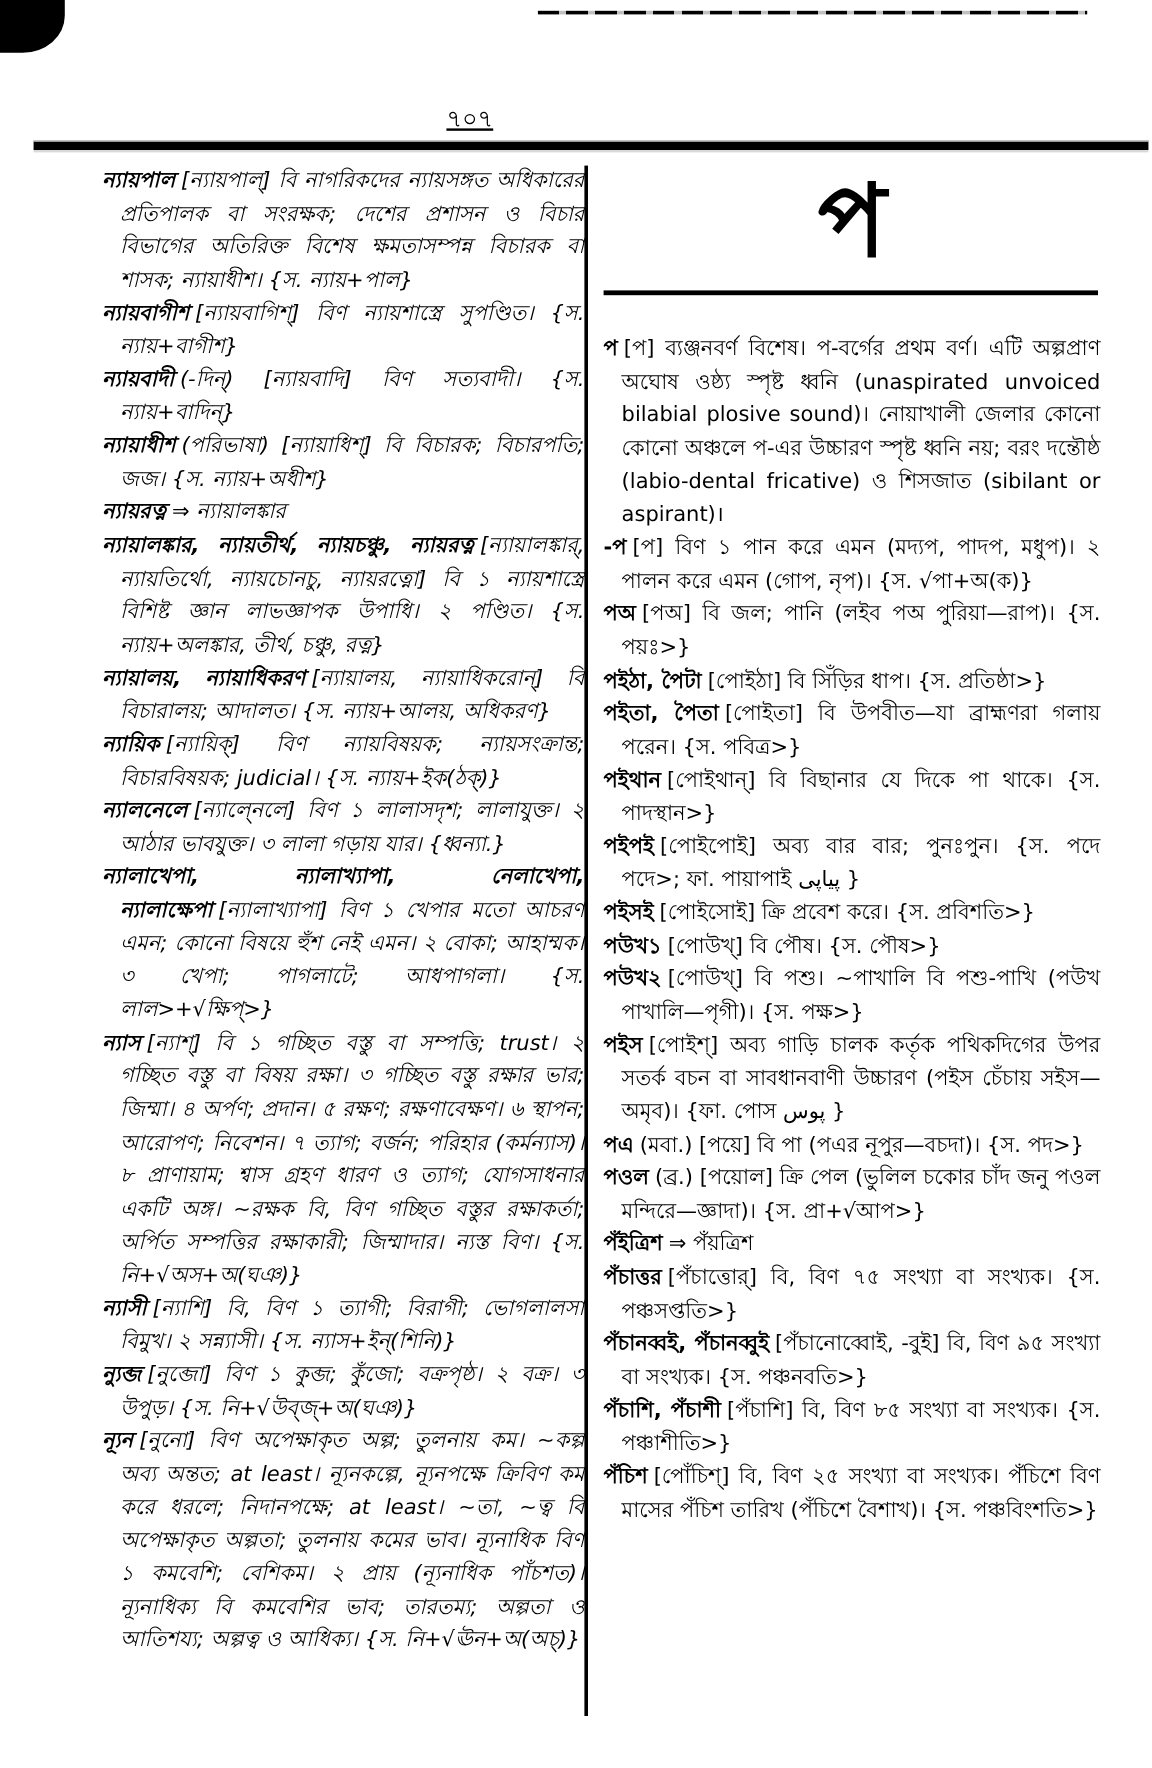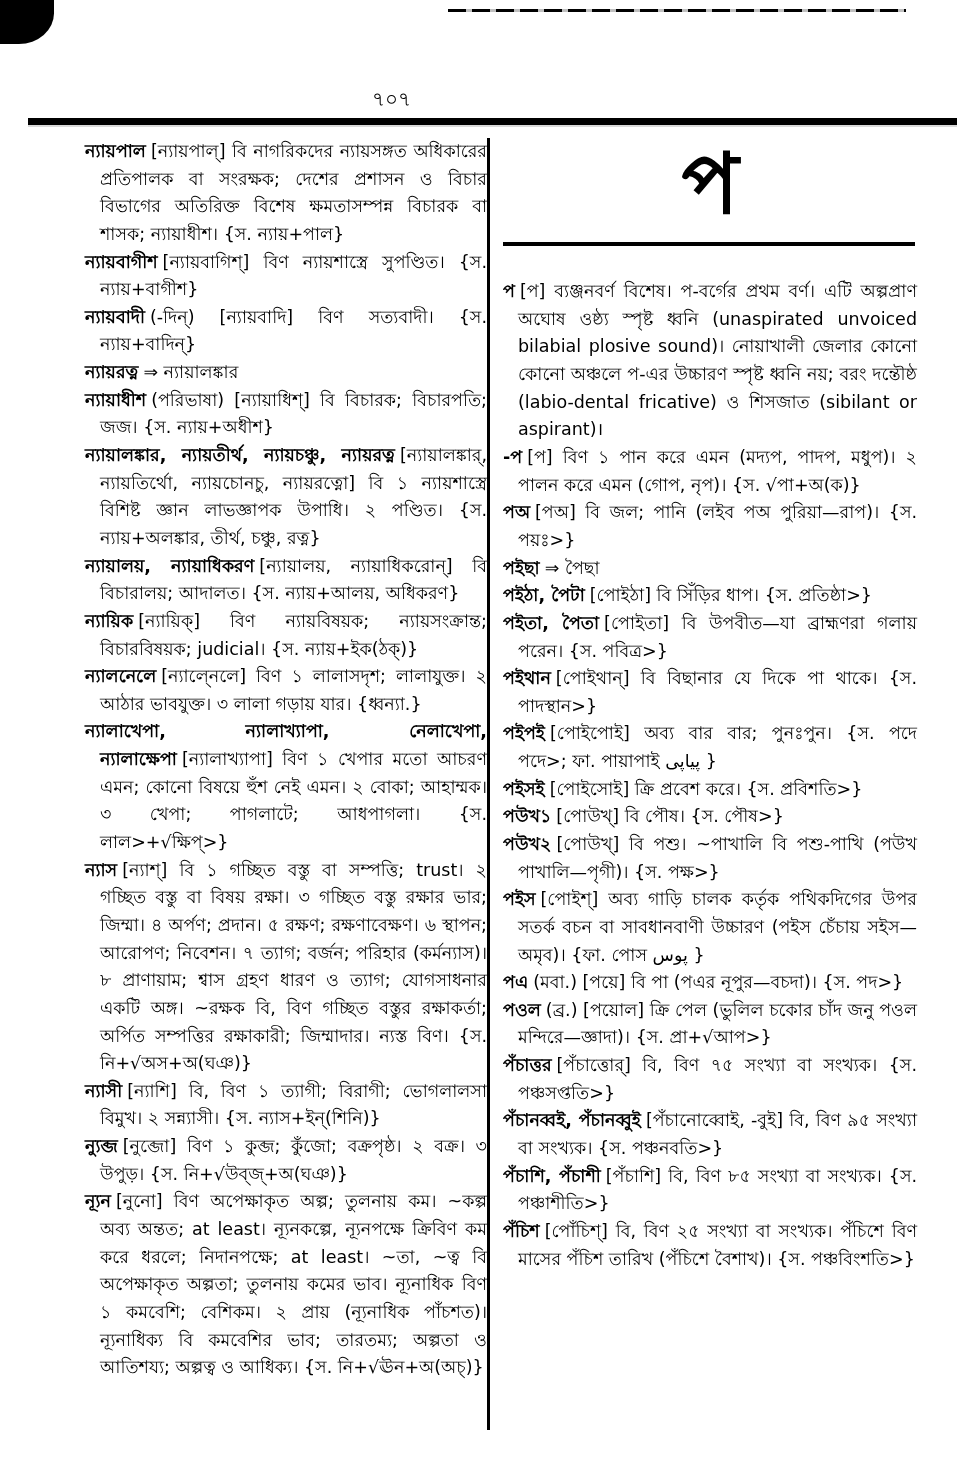--- a/index.html
+++ b/index.html
@@ -5,26 +5,26 @@
   html,body{margin:0;padding:0;}
   body{
     width:960px;height:1473px;position:relative;background:#ffffff;color:#000000;
     font-family:"DejaVu Sans","Liberation Sans",sans-serif;overflow:hidden;
   }
   .scan-blob{position:absolute;left:0;top:0;width:54px;height:44px;background:#000;
     border-bottom-right-radius:65% 70%;}
   .top-artifact{position:absolute;left:448px;top:9px;width:458px;height:3px;
     background:repeating-linear-gradient(90deg,#000 0 18px,rgba(0,0,0,.25) 18px 24px);}
   .page-header{position:absolute;left:0;right:0;top:84px;height:30px;font-size:21px;font-weight:bold;}
-  .page-number{position:absolute;left:372px;top:0;font-weight:normal;font-size:20px;}
+  .page-number{position:absolute;left:372px;top:0;font-weight:normal;font-size:20px;text-decoration:underline;}
   .guide-words{position:absolute;right:45px;top:0;letter-spacing:.5px;}
   .header-rule{position:absolute;left:28px;right:3px;top:117px;height:7px;background:#000;
     border-top:1px solid #fff;box-shadow:0 2px 0 rgba(0,0,0,.15);}
   .columns{position:absolute;left:85px;top:138px;width:832px;height:1320px;display:flex;}
-  .col-left{width:402px;}
+  .col-left{width:402px;font-style:italic;}
   .column-divider{width:3px;height:1292px;background:#000;}
   .col-right{flex:1;padding-left:13px;}
   .entry{margin:0;font-size:17.5px;line-height:1.58;padding-left:15px;text-indent:-15px;
     text-align:justify;}
   .hw{font-weight:bold;margin-right:5px;}
   .section-letter{font-size:84px;font-weight:bold;text-align:center;line-height:1.05;
     margin:2px 0 14px;font-family:"DejaVu Serif","Liberation Serif",serif;}
   .section-rule{height:4px;background:#000;margin:0 2px 0 0;}
   .right-entries{margin-top:32px;}
 </style>
@@ -38,53 +38,53 @@
   <span class="page-number">৭০৭</span>
 </div>
 <div class="header-rule"></div>
 
 <div class="columns">
 
   <div class="col-left">
     <p class="entry"><b class="hw">ন্যায়পাল</b><span>[ন্যায়পাল্] বি নাগরিকদের ন্যায়সঙ্গত অধিকারের প্রতিপালক বা সংরক্ষক; দেশের প্রশাসন ও বিচার বিভাগের অতিরিক্ত বিশেষ ক্ষমতাসম্পন্ন বিচারক বা শাসক; ন্যায়াধীশ। {স. ন্যায়+পাল}</span></p>
     <p class="entry"><b class="hw">ন্যায়বাগীশ</b><span>[ন্যায়বাগিশ্] বিণ ন্যায়শাস্ত্রে সুপণ্ডিত। {স. ন্যায়+বাগীশ}</span></p>
     <p class="entry"><b class="hw">ন্যায়বাদী</b><span>(-দিন্) [ন্যায়বাদি] বিণ সত্যবাদী। {স. ন্যায়+বাদিন্}</span></p>
+    <p class="entry"><b class="hw">ন্যায়াধীশ</b><span>(পরিভাষা) [ন্যায়াধিশ্] বি বিচারক; বিচারপতি; জজ। {স. ন্যায়+অধীশ}</span></p>
     <p class="entry"><b class="hw">ন্যায়রত্ন</b><span>⇒ ন্যায়ালঙ্কার</span></p>
-    <p class="entry"><b class="hw">ন্যায়াধীশ</b><span>(পরিভাষা) [ন্যায়াধিশ্] বি বিচারক; বিচারপতি; জজ। {স. ন্যায়+অধীশ}</span></p>
     <p class="entry"><b class="hw">ন্যায়ালঙ্কার, ন্যায়তীর্থ, ন্যায়চঞ্চু, ন্যায়রত্ন</b><span>[ন্যায়ালঙ্কার্, ন্যায়তির্থো, ন্যায়চোনচু, ন্যায়রত্নো] বি ১ ন্যায়শাস্ত্রে বিশিষ্ট জ্ঞান লাভজ্ঞাপক উপাধি। ২ পণ্ডিত। {স. ন্যায়+অলঙ্কার, তীর্থ, চঞ্চু, রত্ন}</span></p>
     <p class="entry"><b class="hw">ন্যায়ালয়, ন্যায়াধিকরণ</b><span>[ন্যায়ালয়, ন্যায়াধিকরোন্] বি বিচারালয়; আদালত। {স. ন্যায়+আলয়, অধিকরণ}</span></p>
     <p class="entry"><b class="hw">ন্যায়িক</b><span>[ন্যায়িক্] বিণ ন্যায়বিষয়ক; ন্যায়সংক্রান্ত; বিচারবিষয়ক; judicial। {স. ন্যায়+ইক(ঠক্)}</span></p>
     <p class="entry"><b class="hw">ন্যালনেলে</b><span>[ন্যাল্নেলে] বিণ ১ লালাসদৃশ; লালাযুক্ত। ২ আঠার ভাবযুক্ত। ৩ লালা গড়ায় যার। {ধ্বন্যা.}</span></p>
     <p class="entry"><b class="hw">ন্যালাখেপা, ন্যালাখ্যাপা, নেলাখেপা, ন্যালাক্ষেপা</b><span>[ন্যালাখ্যাপা] বিণ ১ খেপার মতো আচরণ এমন; কোনো বিষয়ে হুঁশ নেই এমন। ২ বোকা; আহাম্মক। ৩ খেপা; পাগলাটে; আধপাগলা। {স. লাল&gt;+√ক্ষিপ্&gt;}</span></p>
     <p class="entry"><b class="hw">ন্যাস</b><span>[ন্যাশ্] বি ১ গচ্ছিত বস্তু বা সম্পত্তি; trust। ২ গচ্ছিত বস্তু বা বিষয় রক্ষা। ৩ গচ্ছিত বস্তু রক্ষার ভার; জিম্মা। ৪ অর্পণ; প্রদান। ৫ রক্ষণ; রক্ষণাবেক্ষণ। ৬ স্থাপন; আরোপণ; নিবেশন। ৭ ত্যাগ; বর্জন; পরিহার (কর্মন্যাস)। ৮ প্রাণায়াম; শ্বাস গ্রহণ ধারণ ও ত্যাগ; যোগসাধনার একটি অঙ্গ। ~রক্ষক বি, বিণ গচ্ছিত বস্তুর রক্ষাকর্তা; অর্পিত সম্পত্তির রক্ষাকারী; জিম্মাদার। ন্যস্ত বিণ। {স. নি+√অস+অ(ঘঞ)}</span></p>
     <p class="entry"><b class="hw">ন্যাসী</b><span>[ন্যাশি] বি, বিণ ১ ত্যাগী; বিরাগী; ভোগলালসা বিমুখ। ২ সন্ন্যাসী। {স. ন্যাস+ইন্(শিনি)}</span></p>
     <p class="entry"><b class="hw">ন্যুব্জ</b><span>[নুব্জো] বিণ ১ কুব্জ; কুঁজো; বক্রপৃষ্ঠ। ২ বক্র। ৩ উপুড়। {স. নি+√উব্জ্+অ(ঘঞ)}</span></p>
     <p class="entry"><b class="hw">ন্যূন</b><span>[নুনো] বিণ অপেক্ষাকৃত অল্প; তুলনায় কম। ~কল্প অব্য অন্তত; at least। ন্যূনকল্পে, ন্যূনপক্ষে ক্রিবিণ কম করে ধরলে; নিদানপক্ষে; at least। ~তা, ~ত্ব বি অপেক্ষাকৃত অল্পতা; তুলনায় কমের ভাব। ন্যূনাধিক বিণ ১ কমবেশি; বেশিকম। ২ প্রায় (ন্যূনাধিক পাঁচশত)। ন্যূনাধিক্য বি কমবেশির ভাব; তারতম্য; অল্পতা ও আতিশয্য; অল্পত্ব ও আধিক্য। {স. নি+√ঊন+অ(অচ্)}</span></p>
   </div>
 
   <div class="column-divider"></div>
 
   <div class="col-right">
     <div class="section-letter">প</div>
     <div class="section-rule"></div>
     <div class="right-entries">
       <p class="entry"><b class="hw">প</b><span>[প] ব্যঞ্জনবর্ণ বিশেষ। প-বর্গের প্রথম বর্ণ। এটি অল্পপ্রাণ অঘোষ ওষ্ঠ্য স্পৃষ্ট ধ্বনি (unaspirated unvoiced bilabial plosive sound)। নোয়াখালী জেলার কোনো কোনো অঞ্চলে প-এর উচ্চারণ স্পৃষ্ট ধ্বনি নয়; বরং দন্তৌষ্ঠ (labio-dental fricative) ও শিসজাত (sibilant or aspirant)।</span></p>
       <p class="entry"><b class="hw">-প</b><span>[প] বিণ ১ পান করে এমন (মদ্যপ, পাদপ, মধুপ)। ২ পালন করে এমন (গোপ, নৃপ)। {স. √পা+অ(ক)}</span></p>
       <p class="entry"><b class="hw">পঅ</b><span>[পঅ] বি জল; পানি (লইব পঅ পুরিয়া—রাপ)। {স. পয়ঃ&gt;}</span></p>
-      <p class="entry"><b class="hw">পইছা</b><span>⇒ পৈছা</span></p>
       <p class="entry"><b class="hw">পইঠা, পৈটা</b><span>[পোইঠা] বি সিঁড়ির ধাপ। {স. প্রতিষ্ঠা&gt;}</span></p>
       <p class="entry"><b class="hw">পইতা, পৈতা</b><span>[পোইতা] বি উপবীত—যা ব্রাহ্মণরা গলায় পরেন। {স. পবিত্র&gt;}</span></p>
       <p class="entry"><b class="hw">পইথান</b><span>[পোইথান্] বি বিছানার যে দিকে পা থাকে। {স. পাদস্থান&gt;}</span></p>
       <p class="entry"><b class="hw">পইপই</b><span>[পোইপোই] অব্য বার বার; পুনঃপুন। {স. পদে পদে&gt;; ফা. পায়াপাই پیاپی }</span></p>
       <p class="entry"><b class="hw">পইসই</b><span>[পোইসোই] ক্রি প্রবেশ করে। {স. প্রবিশতি&gt;}</span></p>
       <p class="entry"><b class="hw">পউখ১</b><span>[পোউখ্] বি পৌষ। {স. পৌষ&gt;}</span></p>
       <p class="entry"><b class="hw">পউখ২</b><span>[পোউখ্] বি পশু। ~পাখালি বি পশু-পাখি (পউখ পাখালি—পৃগী)। {স. পক্ষ&gt;}</span></p>
       <p class="entry"><b class="hw">পইস</b><span>[পোইশ্] অব্য গাড়ি চালক কর্তৃক পথিকদিগের উপর সতর্ক বচন বা সাবধানবাণী উচ্চারণ (পইস চেঁচায় সইস—অমৃব)। {ফা. পোস پوس }</span></p>
       <p class="entry"><b class="hw">পএ</b><span>(মবা.) [পয়ে] বি পা (পএর নূপুর—বচদা)। {স. পদ&gt;}</span></p>
       <p class="entry"><b class="hw">পওল</b><span>(ব্র.) [পয়োল] ক্রি পেল (ভুলিল চকোর চাঁদ জনু পওল মন্দিরে—জ্ঞাদা)। {স. প্রা+√আপ&gt;}</span></p>
+      <p class="entry"><b class="hw">পঁইত্রিশ</b><span>⇒ পঁয়ত্রিশ</span></p>
       <p class="entry"><b class="hw">পঁচাত্তর</b><span>[পঁচাত্তোর্] বি, বিণ ৭৫ সংখ্যা বা সংখ্যক। {স. পঞ্চসপ্ততি&gt;}</span></p>
       <p class="entry"><b class="hw">পঁচানব্বই, পঁচানব্বুই</b><span>[পঁচানোব্বোই, -বুই] বি, বিণ ৯৫ সংখ্যা বা সংখ্যক। {স. পঞ্চনবতি&gt;}</span></p>
       <p class="entry"><b class="hw">পঁচাশি, পঁচাশী</b><span>[পঁচাশি] বি, বিণ ৮৫ সংখ্যা বা সংখ্যক। {স. পঞ্চাশীতি&gt;}</span></p>
       <p class="entry"><b class="hw">পঁচিশ</b><span>[পোঁচিশ্] বি, বিণ ২৫ সংখ্যা বা সংখ্যক। পঁচিশে বিণ মাসের পঁচিশ তারিখ (পঁচিশে বৈশাখ)। {স. পঞ্চবিংশতি&gt;}</span></p>
     </div>
   </div>
 
 </div>
 
 </body></html>

